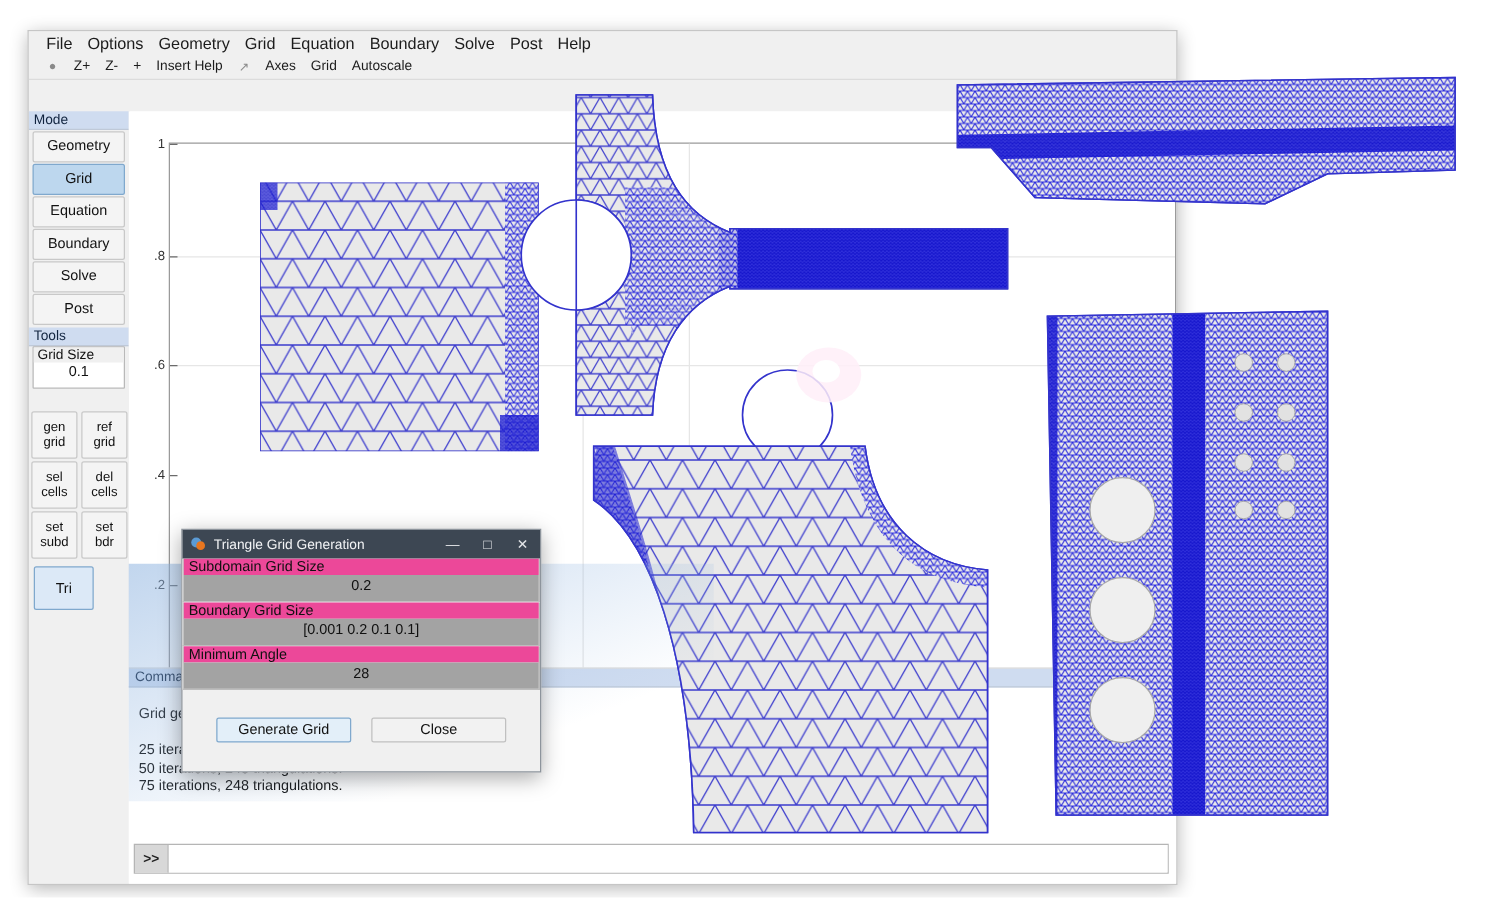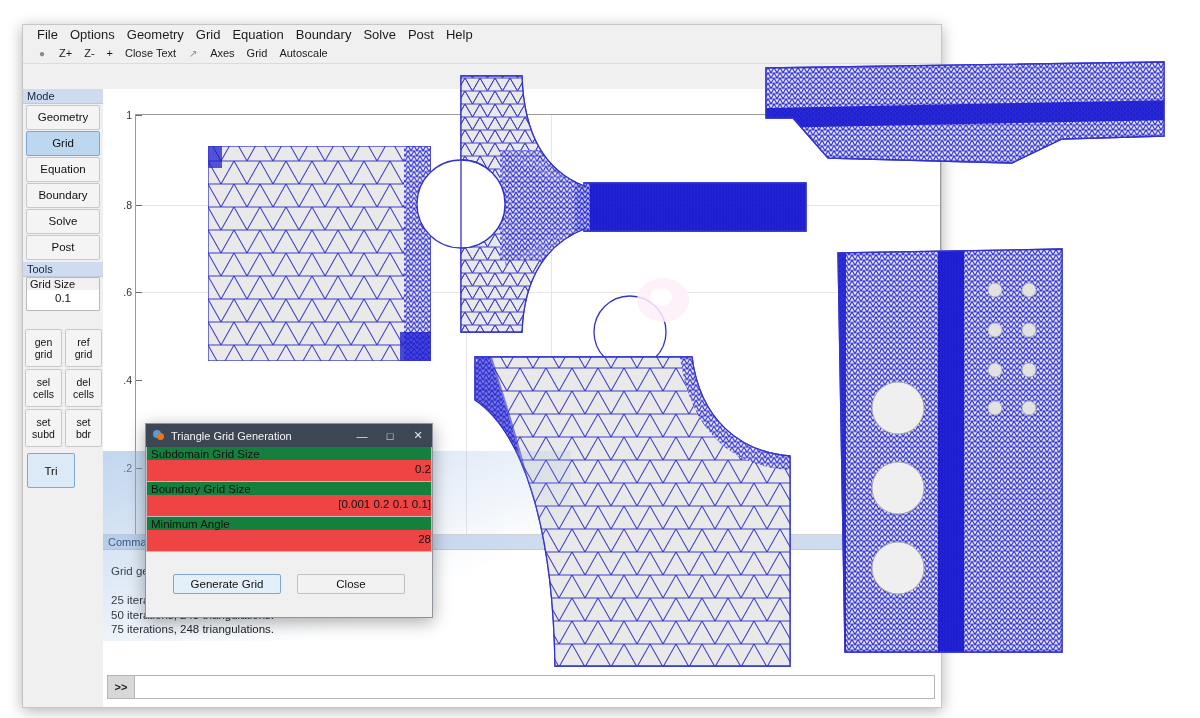--- a/index.html
+++ b/index.html
@@ -134,22 +134,22 @@
   #dlg-title{
     height:23px;background:#3d4753;display:flex;align-items:center;
   }
   #dlg-title .title-icon{margin-left:7px;margin-right:5px;}
   #dlg-title-text{color:#f3f4f6;font-size:11px;}
   #dlg-win-controls{margin-left:auto;display:flex;height:100%;}
   .dlg-win-btn{width:28px;height:100%;display:flex;align-items:center;justify-content:center;
     color:#e3e5e8;font-size:11px;}
   .dlg-field{margin:0;border:1px solid #bdbdbd;border-top:none;background:#fdfdfd;}
   .dlg-field:first-of-type{border-top:1px solid #bdbdbd;}
-  .dlg-label{font-size:11.5px;color:#111;padding:1px 4px 0 4px;background:#15803d;}
-  .dlg-value{font-size:11.5px;color:#111;text-align:right;padding:3px 0 6px;background:#ef4444;}
+  .dlg-label{font-size:11.5px;color:#111;padding:1px 4px 0 4px;background:#ec4899;}
+  .dlg-value{font-size:11.5px;color:#111;text-align:center;padding:3px 0 6px;background:#a3a3a3;}
   #dlg-buttons{display:flex;align-items:center;justify-content:center;gap:0;padding:5px 0 6px;}
   .dlg-btn{
     min-width:86px;text-align:center;font-size:11.5px;padding:3px 10px;color:#111;
     border:1px solid #c0c0c0;background:#f2f2f2;border-radius:2px;margin:17px 8px;
   }
   .dlg-btn.primary{background:#e3eff9;border-color:#7fa8cd;}
 
   
   #tri-glow{
     position:absolute;left:-2px;top:362px;width:470px;height:190px;
@@ -176,21 +176,21 @@
       <span class="menu-item">Solve</span>
       <span class="menu-item">Post</span>
       <span class="menu-item">Help</span>
     </div>
 
     <div id="tool-bar">
       <span class="tool-ico">●</span>
       <span class="tool-item">Z+</span>
       <span class="tool-item">Z-</span>
       <span class="tool-item">+</span>
-      <span class="tool-item">Close Text</span>
+      <span class="tool-item">Insert Help</span>
       <span class="tool-ico">↗</span>
       <span class="tool-item">Axes</span>
       <span class="tool-item">Grid</span>
       <span class="tool-item">Autoscale</span>
     </div>
 
     <div id="win-body">
 
       <div id="sidebar">
         <div class="panel-head">Mode</div>

